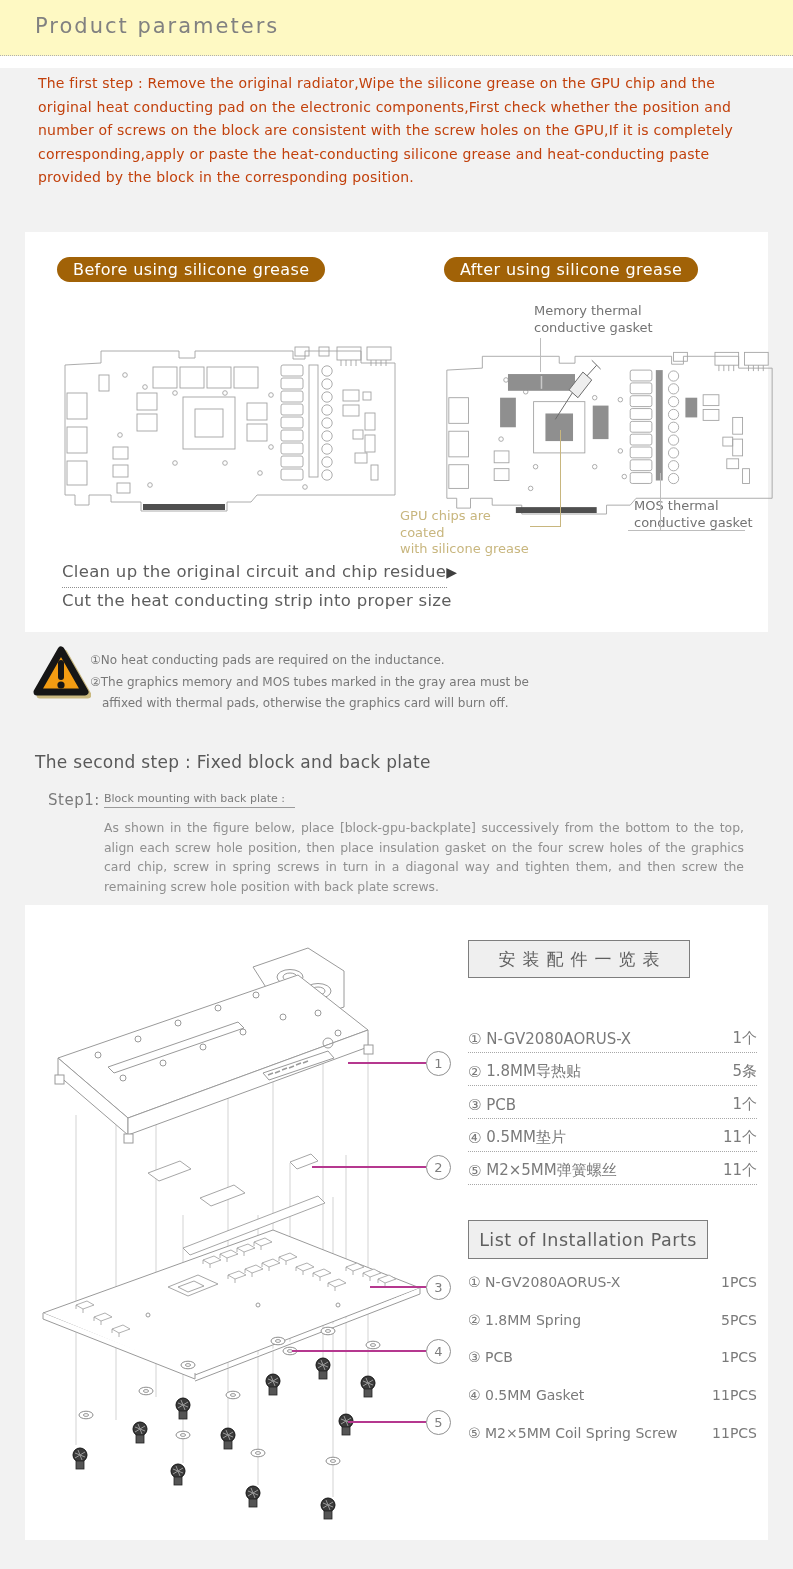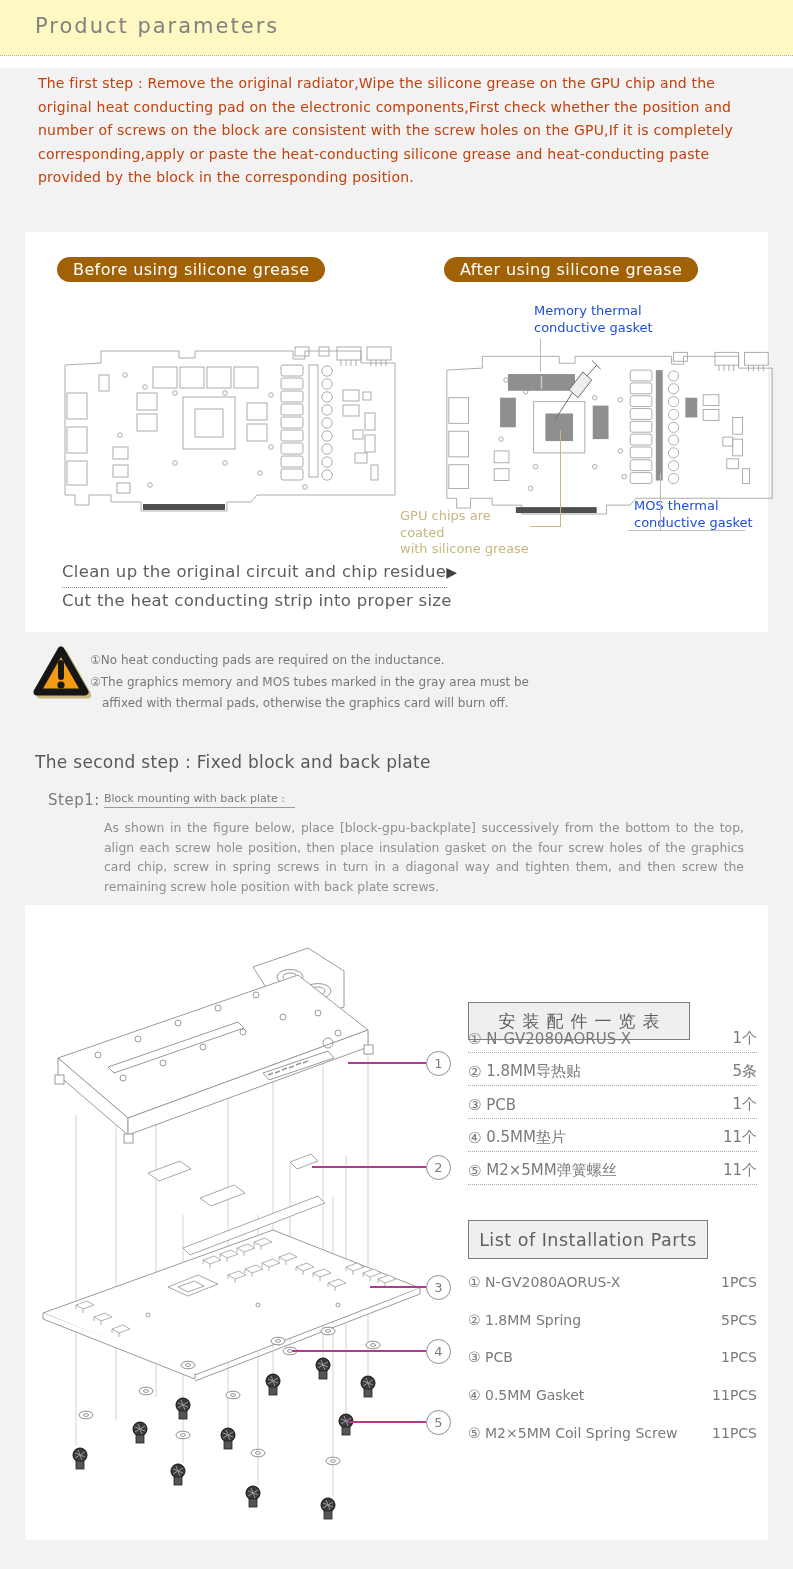--- a/index.html
+++ b/index.html
@@ -16,21 +16,21 @@
   .panel2{left:25px;top:905px;width:743px;height:635px;}
   
   .intro{position:absolute;left:38px;top:72px;width:720px;font-size:14px;line-height:23.5px;
          color:#c2410c;letter-spacing:0.2px;}
   
   .pill{position:absolute;top:257px;height:25px;line-height:25px;background:#a16207;color:#fff;
         border-radius:14px;padding:0 16px;font-size:16px;letter-spacing:0.4px;}
   .pill-before{left:57px;}
   .pill-after{left:444px;}
   
-  .annot{position:absolute;font-size:13px;line-height:16.5px;color:#1d4ed8;}
+  .annot{position:absolute;font-size:13px;line-height:16.5px;color:#737373;}
   .annot.tan{color:#c8b67e;}
   .aline{position:absolute;background:#bdbdbd;}
   .aline.tan{background:#c8b67e;}
   
   .cleanline{position:absolute;left:62px;top:562px;font-size:16.5px;color:#5d5d5d;letter-spacing:0.3px;}
   .clean-sep{position:absolute;left:62px;top:587px;width:385px;border-bottom:1px dotted #8f8f8f;}
   .cutline{position:absolute;left:62px;top:591px;font-size:16.5px;color:#5d5d5d;letter-spacing:0.3px;}
   .arrow{color:#3f3f3f;font-size:14px;}
   
   .warn-icon{position:absolute;left:33px;top:646px;}
@@ -44,21 +44,21 @@
   .step-body{position:absolute;left:104px;top:818px;width:640px;font-size:12.4px;line-height:19.6px;
              color:#8f8f8f;text-align:justify;}
   
   .callout{position:absolute;width:23px;height:23px;border:1.5px solid #909090;border-radius:50%;
            background:#fff;color:#7e7e7e;font-size:13px;display:flex;align-items:center;
            justify-content:center;z-index:4;}
   .mline{position:absolute;height:2px;background:#b5388f;z-index:3;}
   
   .tbl-hd{position:absolute;border:1px solid #7e7e7e;background:#efefef;display:flex;
           align-items:center;justify-content:center;color:#5f5f5f;}
-  .cn-hd{left:468px;top:1002px;width:222px;height:38px;font-size:17px;letter-spacing:7px;padding-left:7px;box-sizing:border-box;}
+  .cn-hd{left:468px;top:940px;width:222px;height:38px;font-size:17px;letter-spacing:7px;padding-left:7px;box-sizing:border-box;}
   .en-hd{left:468px;top:1220px;width:238px;height:37px;font-size:17.5px;letter-spacing:0.5px;}
   .trow{position:absolute;left:468px;width:289px;display:flex;color:#7a7a7a;}
   .trow .rname{flex:1;}
   .trow .rqty{text-align:right;white-space:nowrap;}
   .cnrow{height:33px;align-items:flex-end;border-bottom:1px dotted #a8a8a8;font-size:15px;
          padding-bottom:4px;box-sizing:border-box;}
   .enrow{height:38px;align-items:flex-end;font-size:14px;padding-bottom:10px;box-sizing:border-box;}
   svg{position:absolute;}
   .lineart{stroke:#a3a3a3;stroke-width:0.9;fill:none;}
   .grayfill{fill:#8f8f8f;stroke:none;}

